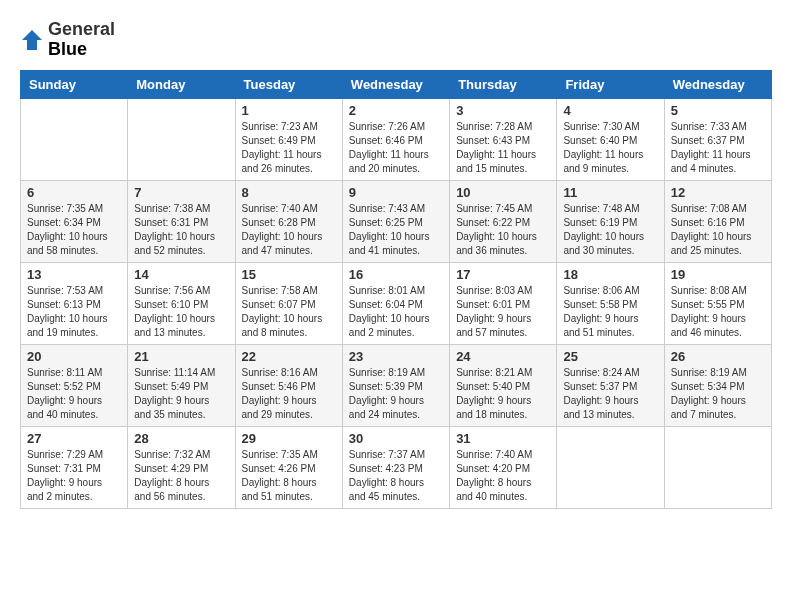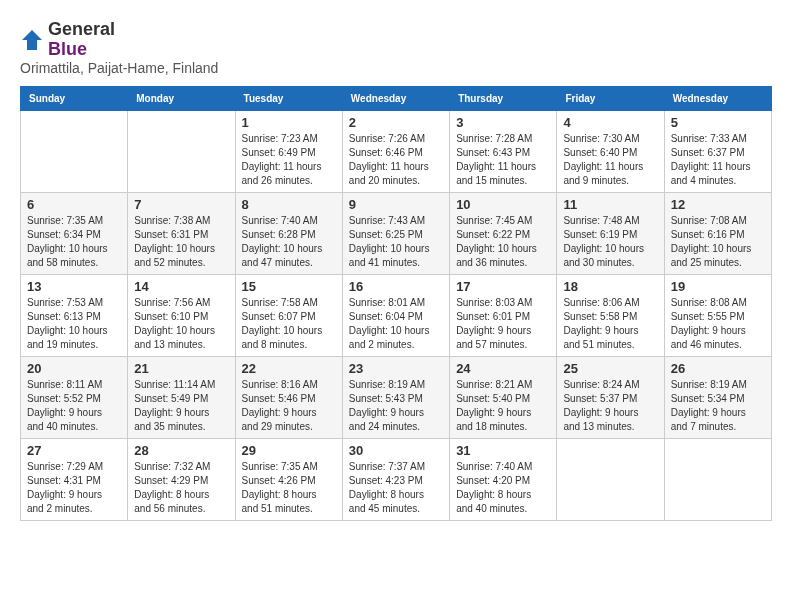--- a/index.html
+++ b/index.html
@@ -8,35 +8,34 @@
       background: #fff;
       width: 792px;
       min-height: 612px;
       padding: 20px;
     }
     .header {
       display: flex;
       justify-content: space-between;
       align-items: flex-start;
       margin-bottom: 10px;
-      flex-direction: column;
     }
     .logo {
       display: flex;
       align-items: center;
     }
     .logo-text {
       display: flex;
       flex-direction: column;
       font-size: 18px;
       font-weight: bold;
       line-height: 1.1;
     }
     .logo-general { color: #333; }
-    .logo-blue { color: #701a75; }
+    .logo-blue { color: #000000; }
     .logo-icon {
       width: 24px;
       height: 24px;
       margin-right: 4px;
     }
     .title-block {
       text-align: right;
     }
     .month-title {
       font-size: 36px;
@@ -49,21 +48,21 @@
     }
     table {
       width: 100%;
       border-collapse: collapse;
     }
     th {
       background-color: #1e6bb8;
       color: #fff;
       padding: 6px 8px;
       text-align: left;
-      font-size: 10px;
+      font-size: 13px;
       border: 1px solid #1e6bb8;
     }
     td {
       border: 1px solid #ccc;
       vertical-align: top;
       padding: 4px 6px;
       font-size: 11px;
       color: #333;
       height: 80px;
       width: calc(100% / 7);
@@ -97,21 +96,20 @@
   <div class="logo">
     <svg class="logo-icon" viewBox="0 0 24 24">
       <polygon points="12,2 22,12 17,12 17,22 7,22 7,12 2,12" fill="#1e6bb8"></polygon>
     </svg>
     <div class="logo-text">
       <span class="logo-general">General</span>
       <span class="logo-blue">Blue</span>
     </div>
   </div>
   <div class="title-block">
-    <div class="subtitle">Orimattila, Paijat-Hame, Finland</div>
   </div>
 </div>
 
 <table>
   <thead>
     <tr>
 
     <th>Sunday</th>
         <th>Monday</th>
         <th>Tuesday</th>
@@ -281,21 +279,21 @@
         <td>
           <span class="day-number">22</span>
           <div class="day-info">Sunrise: 8:16 AM
 Sunset: 5:46 PM
 Daylight: 9 hours
 and 29 minutes.</div>
         </td>
         <td>
           <span class="day-number">23</span>
           <div class="day-info">Sunrise: 8:19 AM
-Sunset: 5:43 PM
+Sunset: 5:39 PM
 Daylight: 9 hours
 and 24 minutes.</div>
         </td>
         <td>
           <span class="day-number">24</span>
           <div class="day-info">Sunrise: 8:21 AM
 Sunset: 5:40 PM
 Daylight: 9 hours
 and 18 minutes.</div>
         </td>
@@ -311,21 +309,21 @@
           <div class="day-info">Sunrise: 8:19 AM
 Sunset: 5:34 PM
 Daylight: 9 hours
 and 7 minutes.</div>
         </td>
       </tr>
       <tr>
         <td>
           <span class="day-number">27</span>
           <div class="day-info">Sunrise: 7:29 AM
-Sunset: 4:31 PM
+Sunset: 7:31 PM
 Daylight: 9 hours
 and 2 minutes.</div>
         </td>
         <td>
           <span class="day-number">28</span>
           <div class="day-info">Sunrise: 7:32 AM
 Sunset: 4:29 PM
 Daylight: 8 hours
 and 56 minutes.</div>
         </td>

